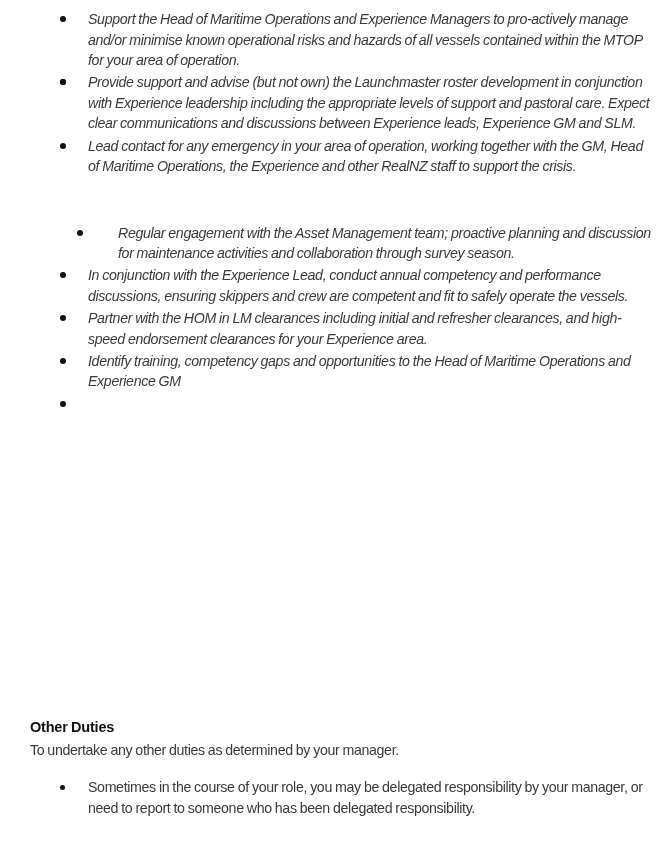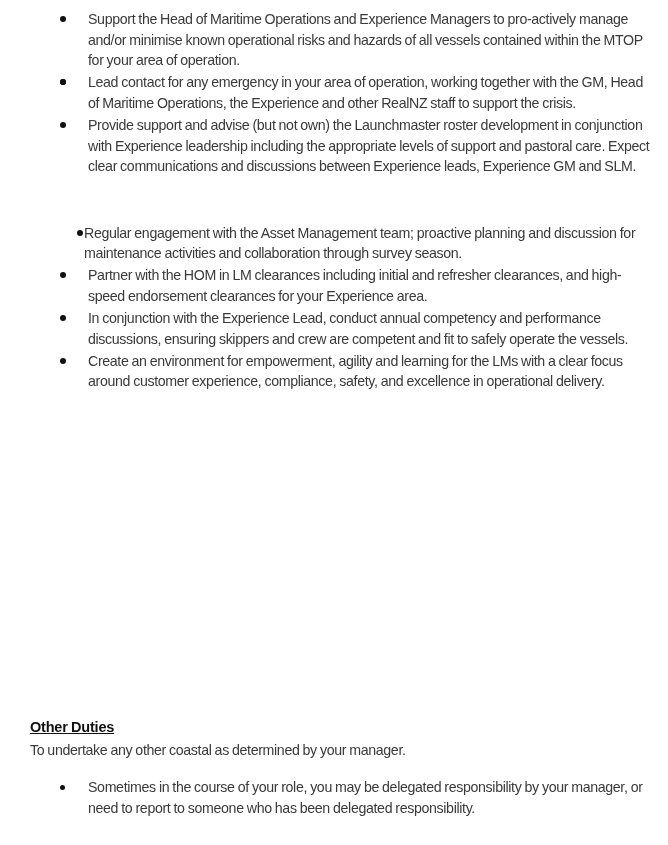--- a/index.html
+++ b/index.html
@@ -19,51 +19,52 @@
     padding-right: 14px;
     line-height: 20.6px;
     margin-bottom: 1.5px;
   }
   li.item .dot {
     position: absolute;
     left: 60px; top: 7px;
     width: 6px; height: 6px; border-radius: 50%;
     background: #111;
   }
-  li.item.sub { padding-left: 84px; margin-top: 46px; }
+  li.item.sub { padding-left: 118px; margin-top: 46px; }
   li.item.sub .dot { left: 77px; }
-  .top-list { position: absolute; left: 0; top: 9px; width: 668px; }
+  .top-list { position: absolute; left: 0; top: 9px; width: 668px; font-style: italic; }
   .heading {
     position: absolute; left: 30px; top: 719px;
-    font-weight: bold; color: #111; font-size: 14.5px; letter-spacing: -0.2px; text-decoration: underline;
+    font-weight: bold; color: #111; font-size: 14.5px; letter-spacing: -0.2px;
   }
   .para {
     position: absolute; left: 30px; top: 742px;
   }
   .bottom-list { position: absolute; left: 0; top: 777px; width: 660px; }
   .bottom-list li.item .dot { width: 5px; height: 5px; top: 8px; }
 </style>
 </head>
 <body>
 
 <div class="doc">
   <div class="top-list">
     <ul class="bullets">
       <li class="item"><span class="dot"></span><span>Support the Head of Maritime Operations and Experience Managers to pro-actively manage and/or minimise known operational risks and hazards of all vessels contained within the MTOP for your area of operation.</span></li>
       <li class="item"><span class="dot"></span></li>
+      <li class="item"><span class="dot"></span><span>Provide support and advise (but not own) the Launchmaster roster development in conjunction with Experience leadership including the appropriate levels of support and pastoral care. Expect clear communications and discussions between Experience leads, Experience GM and SLM.</span></li>
       <li class="item"><span class="dot"></span><span>Lead contact for any emergency in your area of operation, working together with the GM, Head of Maritime Operations, the Experience and other RealNZ staff to support the crisis.</span></li>
-      <li class="item"><span class="dot"></span><span>Provide support and advise (but not own) the Launchmaster roster development in conjunction with Experience leadership including the appropriate levels of support and pastoral care. Expect clear communications and discussions between Experience leads, Experience GM and SLM.</span></li>
       <li class="item sub"><span class="dot"></span><span>Regular engagement with the Asset Management team; proactive planning and discussion for maintenance activities and collaboration through survey season.</span></li>
+      <li class="item"><span class="dot"></span><span>In conjunction with the Experience Lead, conduct annual competency and performance discussions, ensuring skippers and crew are competent and fit to safely operate the vessels.</span></li>
       <li class="item"><span class="dot"></span><span>Partner with the HOM in LM clearances including initial and refresher clearances, and high-speed endorsement clearances for your Experience area.</span></li>
-      <li class="item"><span class="dot"></span><span>In conjunction with the Experience Lead, conduct annual competency and performance discussions, ensuring skippers and crew are competent and fit to safely operate the vessels.</span></li>
-      <li class="item"><span class="dot"></span><span>Create an environment for empowerment, agility and learning for the LMs with a clear focus around customer experience, compliance, safety, and excellence in operational delivery.</span></li>
+      <li class="item"><span class="dot"></span><span>Identify training, competency gaps and opportunities to the Head of Maritime Operations and Experience GM</span></li>
+      <li class="item"><span class="dot"></span></li>
     </ul>
   </div>
 
   <div class="heading">Other Duties</div>
-  <div class="para">To undertake any other coastal as determined by your manager.</div>
+  <div class="para">To undertake any other duties as determined by your manager.</div>
 
   <div class="bottom-list">
     <ul class="bullets">
       <li class="item"><span class="dot"></span><span>Sometimes in the course of your role, you may be delegated responsibility by your manager, or need to report to someone who has been delegated responsibility.</span></li>
     </ul>
   </div>
 </div>
 
 </body></html>

